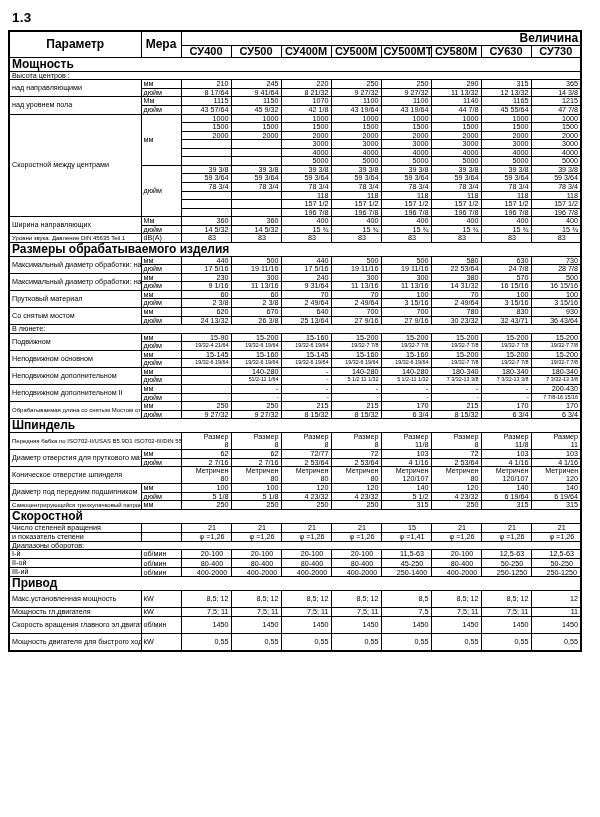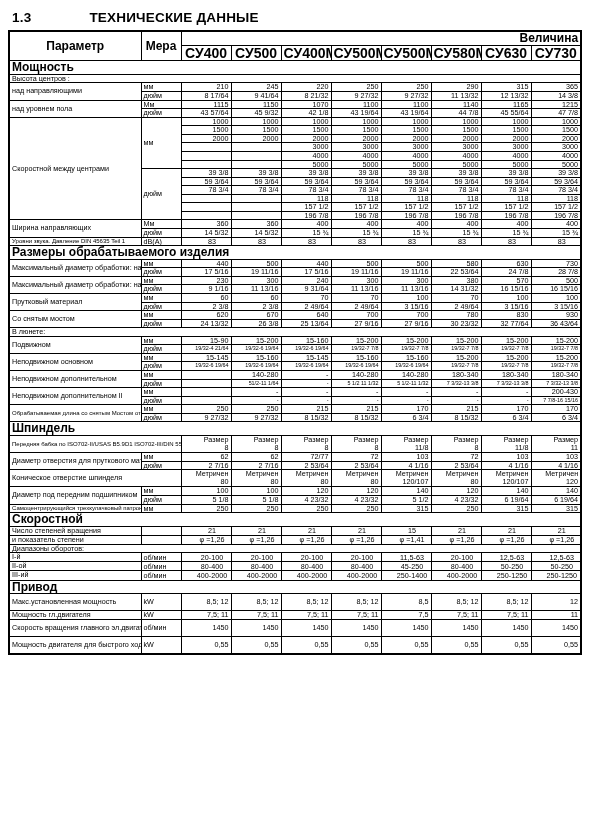--- a/index.html
+++ b/index.html
@@ -57,21 +57,21 @@
   th.hd-param,th.hd-mera{
     font-size:12px;font-weight:bold;text-align:center;
     padding:2px 0;
   }
   th.hd-vel{
     font-size:12px;font-weight:bold;text-align:right;
     padding:1px 0 1px;
     border-bottom:1px solid #000;
   }
   th.hd-model{
-    font-size:14px;font-weight:bold;
+    font-size:11px;font-weight:bold;
     padding:2px 0 2px;
   }
 
   
   td.section{
     font-size:12px;font-weight:bold;
     text-align:left;
     padding:1px 0 1px 6px;
     background:#f2f2f2;
     border-top:1.5px solid #000;
@@ -110,21 +110,20 @@
   }
   .rowh2{height:17px;}
 </style>
 </head>
 <body>
 
 <div id="page">
 
   <div class="doc-title">
     <span class="num">1.3</span>
-    <span class="txt">ТЕХНИЧЕСКИЕ ДАННЫЕ</span>
   </div>
 
   <table class="spec">
     <colgroup>
       <col class="c-param">
         <col class="c-mera">
       <col class="c-val">
         <col class="c-val">
         <col class="c-val">
         <col class="c-val">
@@ -446,21 +445,21 @@
           <td class="val">930</td>
         </tr>
         <tr>
           <td class="unit">дюйм</td>
           <td class="val">24 13/32</td>
           <td class="val">26 3/8</td>
           <td class="val">25 13/64</td>
           <td class="val">27 9/16</td>
           <td class="val">27 9/16</td>
           <td class="val">30 23/32</td>
-          <td class="val">32 77/64</td>
+          <td class="val">32 43/71</td>
           <td class="val">36 43/64</td>
         </tr>
         <tr>
           <td class="subhead" colspan="10">В люнете:</td>
         </tr>
         <tr>
           <td class="label" rowspan="2">Подвижном</td>
           <td class="unit">мм</td>
           <td class="val">15-90</td>
           <td class="val">15-200</td>

